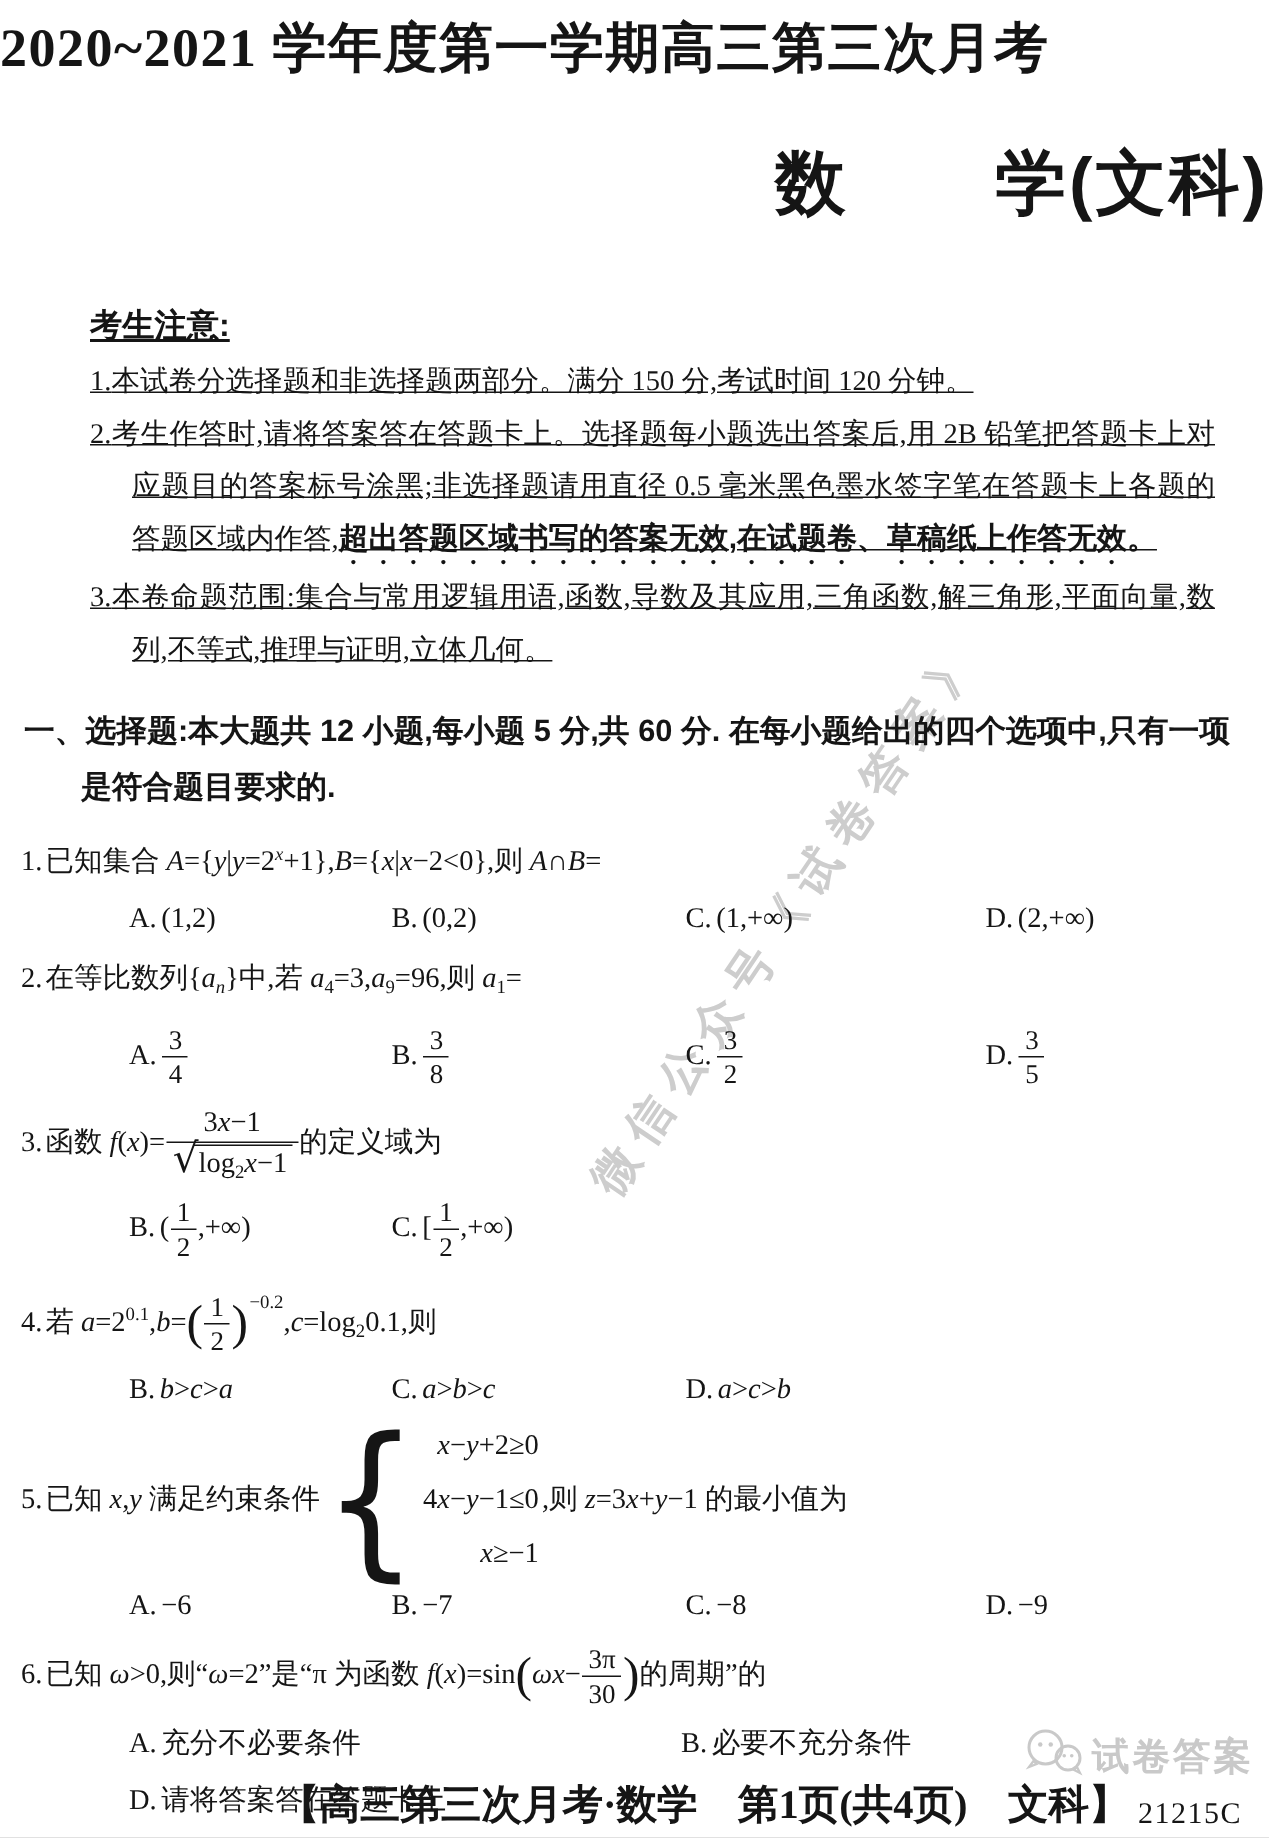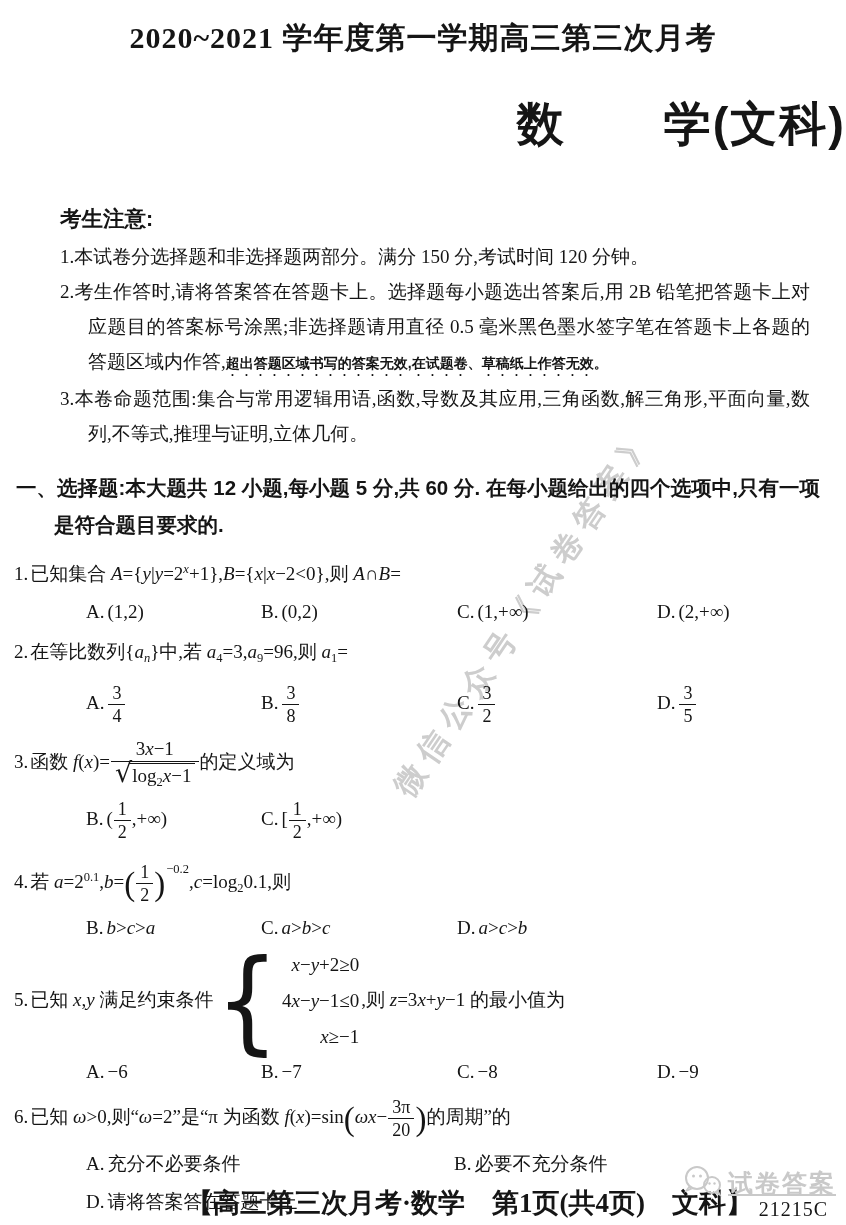--- a/index.html
+++ b/index.html
@@ -5,37 +5,37 @@
   html,body{margin:0;padding:0;}
   body{background:#888;}
   .page{position:relative;width:846px;height:1225px;background:#ffffff;overflow:hidden;
         color:#151515;font-family:"Liberation Serif","DejaVu Serif",serif;}
   .content{position:relative;z-index:1;}
 
   
   .wm-diag{position:absolute;z-index:0;left:402px;top:772px;transform:rotate(-56deg);
            transform-origin:0 50%;font-size:31px;letter-spacing:9px;color:#cdcdcd;
            font-weight:700;white-space:nowrap;font-family:"Liberation Sans","DejaVu Sans",sans-serif;}
-  .badge{position:absolute;z-index:2;right:10px;bottom:24px;display:flex;align-items:center;gap:5px;color:#c9c9c9;text-decoration:underline;}
+  .badge{position:absolute;z-index:2;right:10px;bottom:36px;display:flex;align-items:center;gap:5px;color:#c9c9c9;}
   .badge .blabel{font-size:25px;font-weight:700;letter-spacing:2px;
                  font-family:"Liberation Sans","DejaVu Sans",sans-serif;}
   .paper-code{position:absolute;z-index:2;right:18px;bottom:4px;font-size:20px;letter-spacing:1px;}
 
   
-  .title1{margin:0;padding-top:18px;text-align:center;font-size:30px;font-weight:700;
+  .title1{margin:0;padding-top:8px;text-align:left;font-size:36px;font-weight:700;
           letter-spacing:1px;}
   .title2{margin:34px 0 0 0;text-align:right;font-size:47px;font-weight:900;letter-spacing:2px;
           font-family:"Liberation Sans","DejaVu Sans",sans-serif;}
 
   
-  .notice{margin:46px 36px 0 60px;font-size:19px;line-height:35px;}
+  .notice{margin:46px 36px 0 60px;font-size:19px;line-height:35px;text-decoration:underline;}
   .notice-h{font-size:21.5px;font-weight:800;margin-bottom:2px;
             font-family:"Liberation Sans","DejaVu Sans",sans-serif;}
   .nitem{padding-left:28px;text-indent:-28px;text-align:justify;}
-  .em-dots{font-weight:800;font-size:14px;font-family:"Liberation Sans","DejaVu Sans",sans-serif;
+  .em-dots{font-weight:800;font-size:20px;font-family:"Liberation Sans","DejaVu Sans",sans-serif;
            -webkit-text-emphasis:filled dot #111;text-emphasis:filled dot #111;
            -webkit-text-emphasis-position:under right;text-emphasis-position:under right;}
 
   
   .sec{margin:18px 26px 0 16px;font-size:20.5px;font-weight:800;line-height:37px;
        padding-left:38px;text-indent:-38px;font-family:"Liberation Sans","DejaVu Sans",sans-serif;
        text-align:justify;}
 
   
   .qs{margin:4px 24px 0 14px;font-size:19px;}
@@ -142,21 +142,21 @@
               </span>,则 <i>z</i>=3<i>x</i>+<i>y</i>−1 的最小值为</span></div>
         <div class="opts cols4">
           <span class="opt"><span class="olabel">A.</span><span>−6</span></span>
           <span class="opt"><span class="olabel">B.</span><span>−7</span></span>
           <span class="opt"><span class="olabel">C.</span><span>−8</span></span>
           <span class="opt"><span class="olabel">D.</span><span>−9</span></span>
         </div>
       </div>
 
       <div class="q">
-        <div class="stem"><span class="qnum">6.</span><span>已知 <i>ω</i>&gt;0,则“<i>ω</i>=2”是“π 为函数 <i>f</i>(<i>x</i>)=sin<span class="bp">(</span><i>ωx</i>−<span class="fr"><span class="nu">3π</span><span class="de">20</span></span><span class="bp">)</span>的周期”的</span></div>
+        <div class="stem"><span class="qnum">6.</span><span>已知 <i>ω</i>&gt;0,则“<i>ω</i>=2”是“π 为函数 <i>f</i>(<i>x</i>)=sin<span class="bp">(</span><i>ωx</i>−<span class="fr"><span class="nu">3π</span><span class="de">30</span></span><span class="bp">)</span>的周期”的</span></div>
         <div class="opts cols2">
           <span class="opt"><span class="olabel">A.</span><span>充分不必要条件</span></span>
           <span class="opt"><span class="olabel">B.</span><span>必要不充分条件</span></span>
           <span class="opt"><span class="olabel">D.</span><span>请将答案答在答题卡上</span></span>
         </div>
       </div>
 
     </div>
   </div>
 

